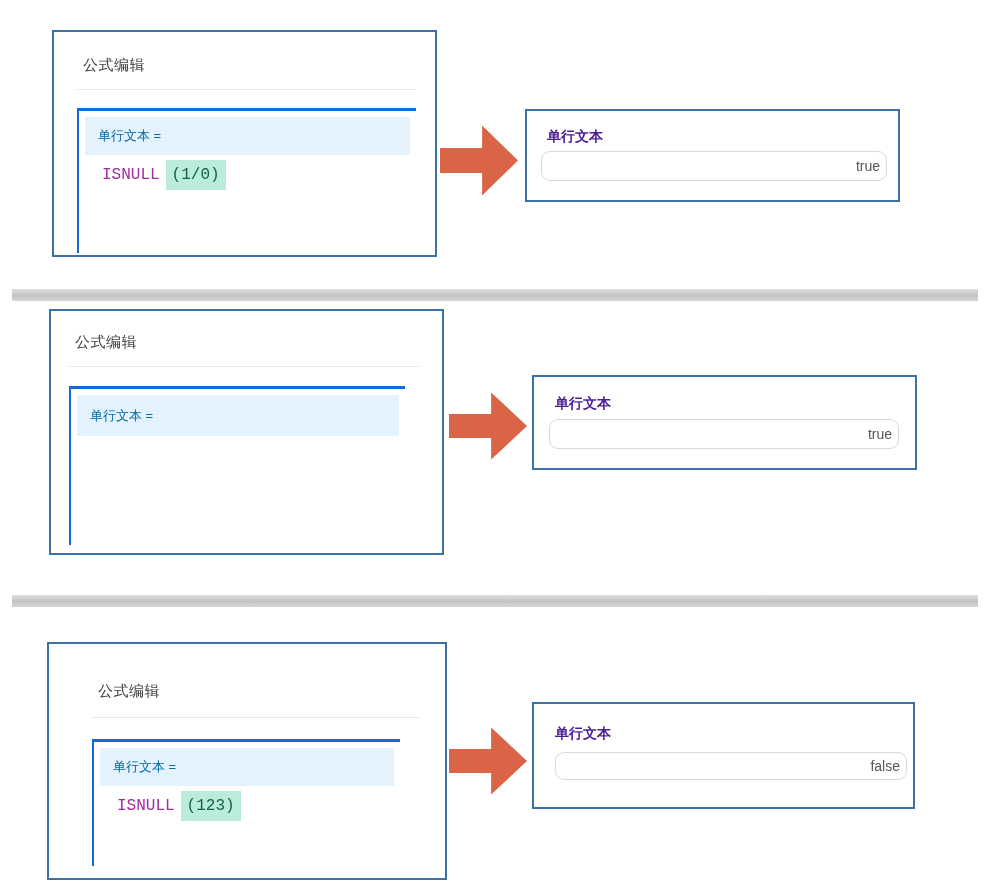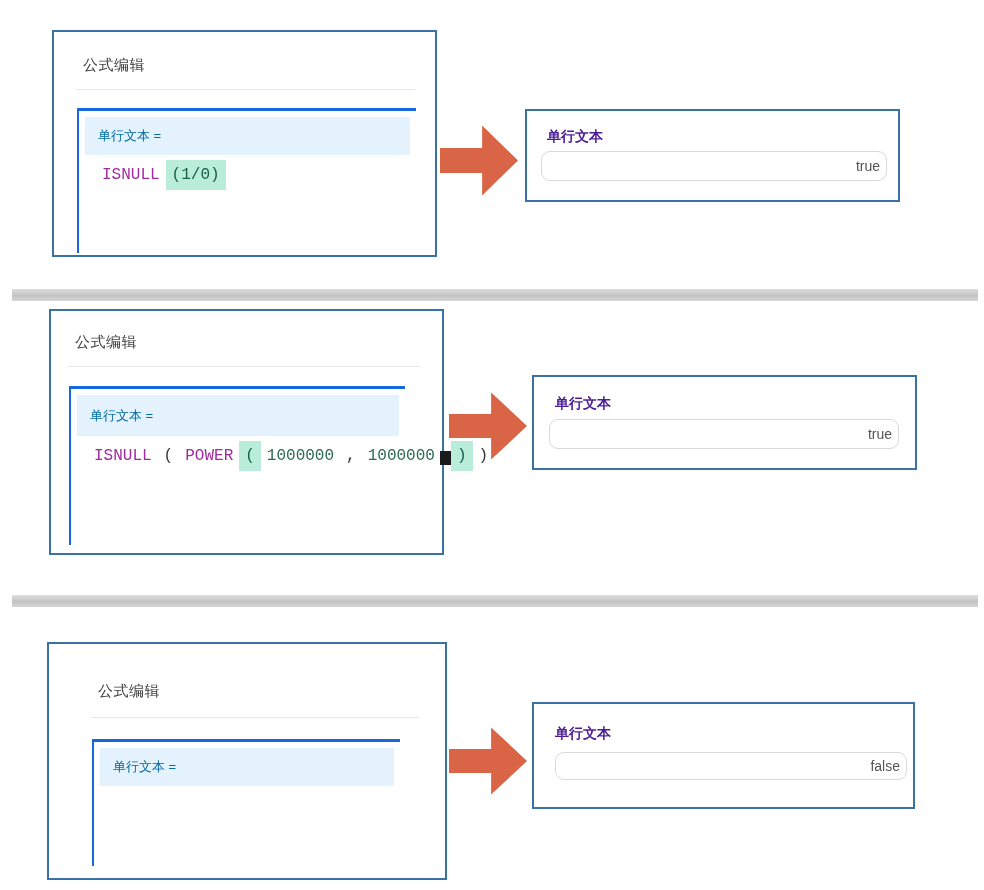--- a/index.html
+++ b/index.html
@@ -97,38 +97,38 @@
   </div>
 
   <div class="separator sep-1"></div>
 
   <div class="s2">
     <div class="panel">
       <div class="panel-title">公式编辑</div>
       <hr class="panel-divider">
       <div class="editor">
         <div class="editor-header">单行文本 =</div>
-        <div class="editor-code"><span class="tok-fn">ISNULL</span><span class="tok-plain">(</span><span class="tok-fn">POWER</span><span class="tok-hl">(</span><span class="tok-num">1000000</span><span class="tok-plain">,</span><span class="tok-num">1000000</span><span class="caret"></span><span class="tok-hl">)</span><span class="tok-plain">)</span></div>
       </div>
     </div>
     <div class="arrow"></div>
     <div class="result">
       <div class="result-label">单行文本</div>
       <input class="result-input" readonly="" value="true" style="">
     </div>
   </div>
 
   <div class="separator sep-2"></div>
 
   <div class="s3">
     <div class="panel">
       <div class="panel-title">公式编辑</div>
       <hr class="panel-divider">
       <div class="editor">
         <div class="editor-header">单行文本 =</div>
+        <div class="editor-code"><span class="tok-fn">ISNULL</span><span class="tok-hl">(123)</span></div>
       </div>
     </div>
     <div class="arrow"></div>
     <div class="result">
       <div class="result-label">单行文本</div>
       <input class="result-input" readonly="" value="false" style="">
     </div>
   </div>
 
 </div>

